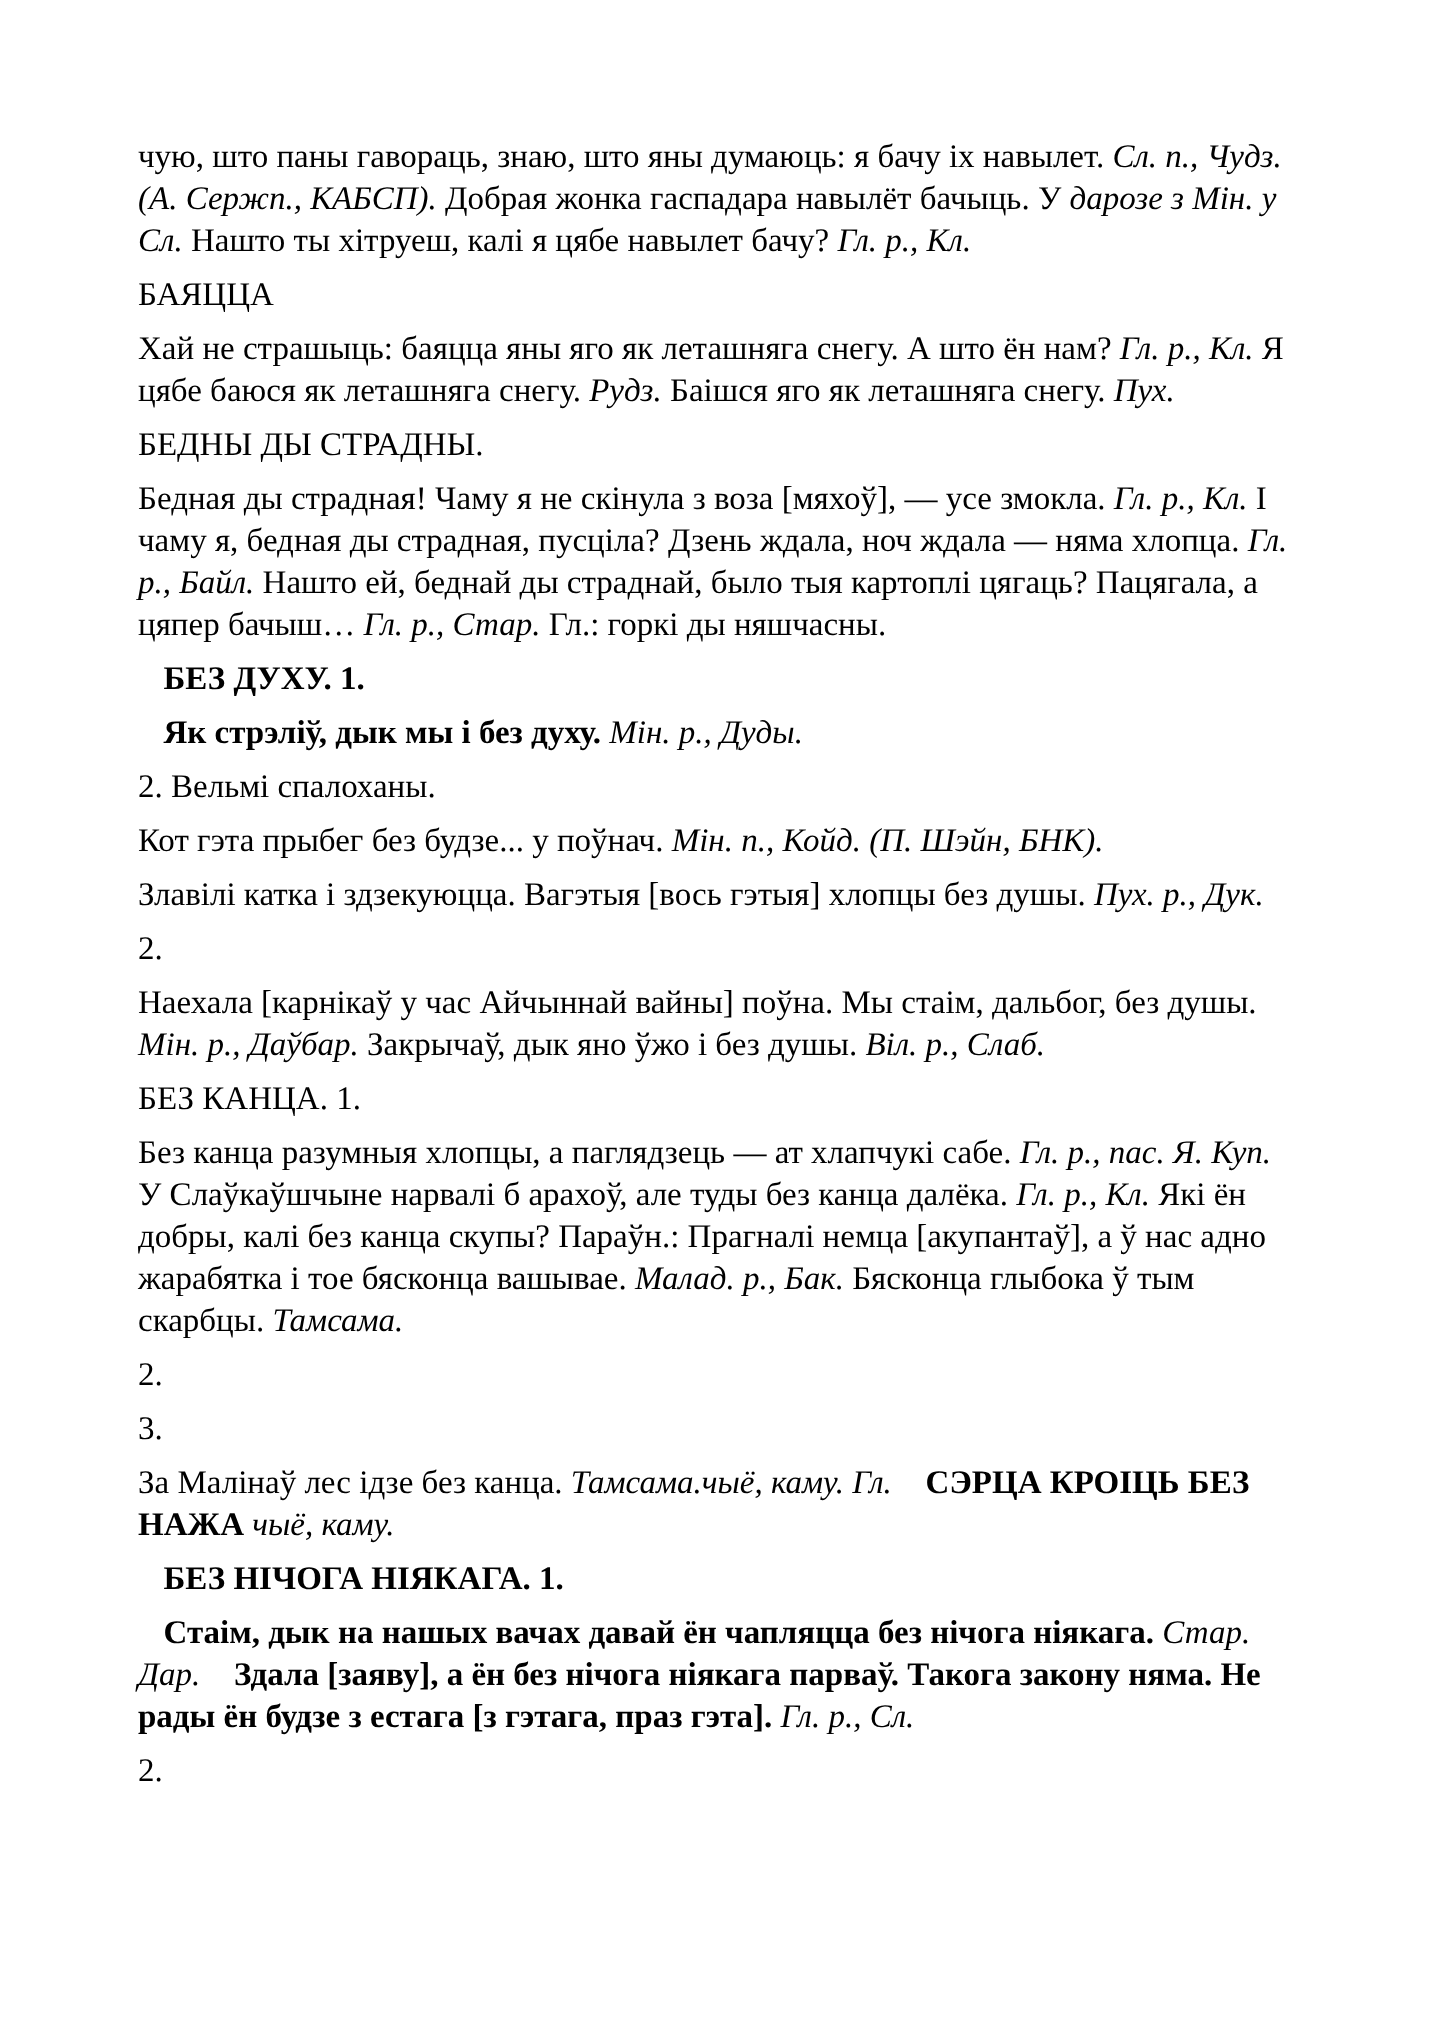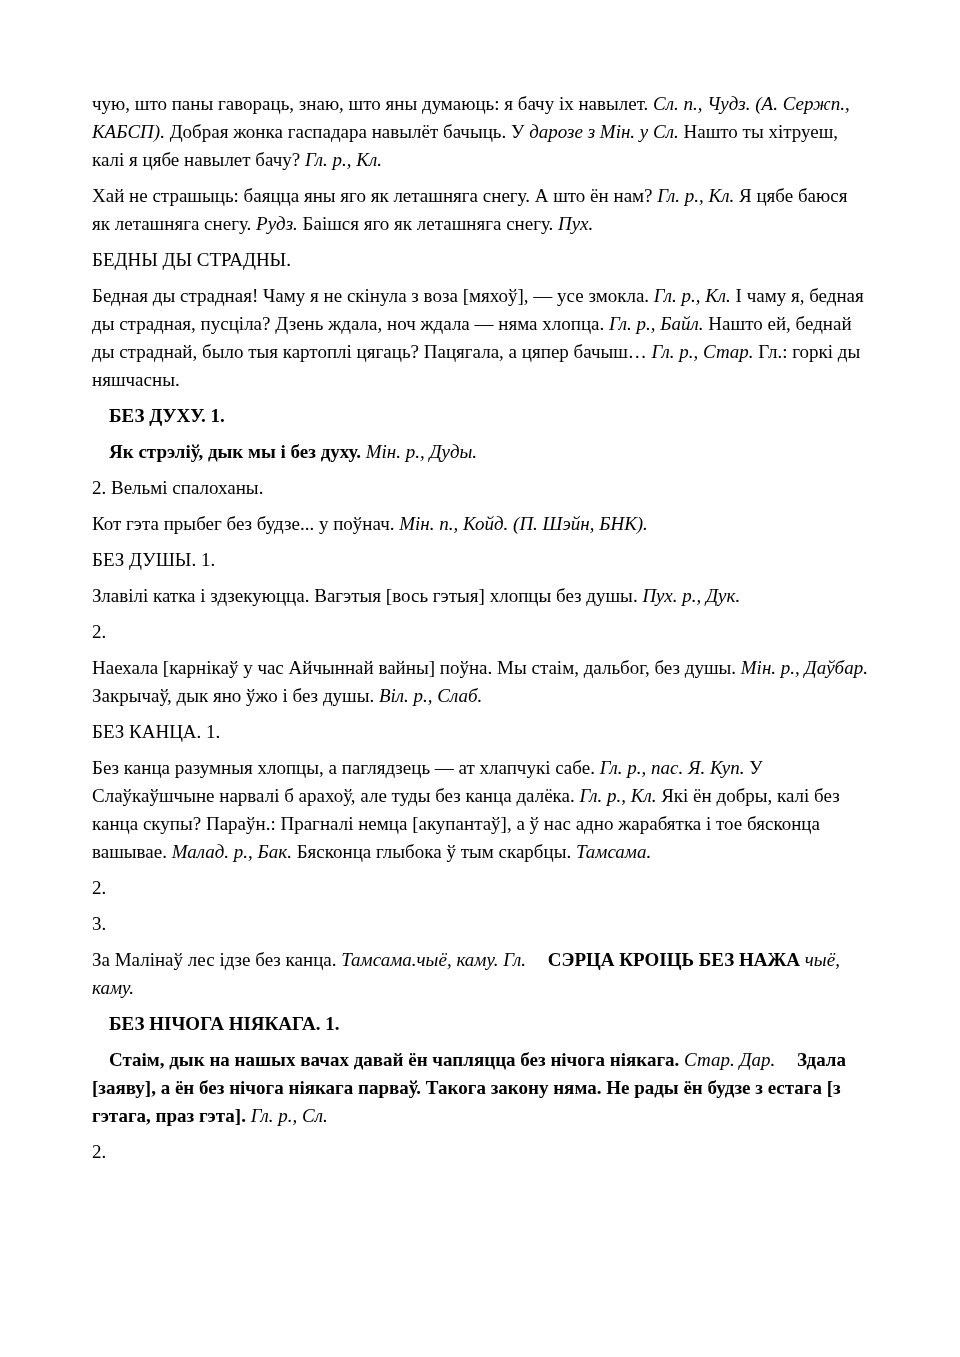--- a/index.html
+++ b/index.html
@@ -10,47 +10,47 @@
   .page {
     position: relative;
     width: 960px;
     height: 1357px;
     box-sizing: border-box;
     background: #ffffff;
     color: #000000;
     padding: 90px 92px 40px 92px;
     overflow: hidden;
     font-family: "Liberation Serif", "DejaVu Serif", serif;
-    font-size: 19px;
+    font-size: 22px;
     line-height: 28px;
     text-align: left;
   }
   p.block {
     margin: 0 0 8px 0;
     padding: 0;
   }
   .run-n  { font-style: normal;  font-weight: normal; }
   .run-i  { font-style: italic;  font-weight: normal; }
   .run-b  { font-style: normal;  font-weight: bold; margin-left: 17px;   }
   .run-bi { font-style: italic;  font-weight: normal;   }
 </style>
 </head>
 <body>
 
 <main class="page">
 
 <p class="block paragraph"><span class="run-n">чую, што паны гавораць, знаю, што яны думаюць: я бачу іх навылет. </span><span class="run-i">Сл. п., Чудз. (А. Сержп., КАБСП).</span><span class="run-n"> Добрая жонка гаспадара навылёт бачыць. У </span><span class="run-i">дарозе з Мін. у Сл.</span><span class="run-n"> Нашто ты хітруеш, калі я цябе навылет бачу? </span><span class="run-i">Гл. р., Кл.</span></p>
+    <p class="block heading"><span class="run-n">БАЯЦЦА</span></p>
     <p class="block paragraph"><span class="run-n">Хай не страшыць: баяцца яны яго як леташняга снегу. А што ён нам? </span><span class="run-i">Гл. р., Кл.</span><span class="run-n"> Я цябе баюся як леташняга снегу. </span><span class="run-i">Рудз.</span><span class="run-n"> Баішся яго як леташняга снегу. </span><span class="run-i">Пух.</span></p>
     <p class="block heading"><span class="run-n">БЕДНЫ ДЫ СТРАДНЫ.</span></p>
     <p class="block paragraph"><span class="run-n">Бедная ды страдная! Чаму я не скінула з воза [мяхоў], — усе змокла. </span><span class="run-i">Гл. р., Кл.</span><span class="run-n"> І чаму я, бедная ды страдная, пусціла? Дзень ждала, ноч ждала — няма хлопца. </span><span class="run-i">Гл. р., Байл.</span><span class="run-n"> Нашто ей, беднай ды страднай, было тыя картоплі цягаць? Пацягала, а цяпер бачыш… </span><span class="run-i">Гл. р., Стар.</span><span class="run-n"> Гл.: горкі ды няшчасны.</span></p>
     <p class="block heading"><span class="run-b">БЕЗ ДУХУ. 1.</span></p>
     <p class="block paragraph"><span class="run-b">Як стрэліў, дык мы і без духу. </span><span class="run-bi">Мін. р., Дуды.</span></p>
     <p class="block paragraph"><span class="run-n">2. Вельмі спалоханы.</span></p>
     <p class="block paragraph"><span class="run-n">Кот гэта прыбег без будзе... у поўнач. </span><span class="run-i">Мін. п., Койд. (П. Шэйн, БНК).</span></p>
-    <p class="block heading"><span class="run-n">БЕЗ ДУШЫ. 1.</span></p>
     <p class="block paragraph"><span class="run-n">Злавілі катка і здзекуюцца. Вагэтыя [вось гэтыя] хлопцы без душы. </span><span class="run-i">Пух. р., Дук.</span></p>
     <p class="block paragraph"><span class="run-n">2.</span></p>
     <p class="block paragraph"><span class="run-n">Наехала [карнікаў у час Айчыннай вайны] поўна. Мы стаім, дальбог, без душы. </span><span class="run-i">Мін. р., Даўбар.</span><span class="run-n"> Закрычаў, дык яно ўжо і без душы. </span><span class="run-i">Віл. р., Слаб.</span></p>
     <p class="block heading"><span class="run-n">БЕЗ КАНЦА. 1.</span></p>
     <p class="block paragraph"><span class="run-n">Без канца разумныя хлопцы, а паглядзець — ат хлапчукі сабе. </span><span class="run-i">Гл. р., пас. Я. Куп.</span><span class="run-n"> У Слаўкаўшчыне нарвалі б арахоў, але туды без канца далёка. </span><span class="run-i">Гл. р., Кл.</span><span class="run-n"> Які ён добры, калі без канца скупы? Параўн.: Прагналі немца [акупантаў], а ў нас адно жарабятка і тое бясконца вашывае. </span><span class="run-i">Малад. р., Бак.</span><span class="run-n"> Бясконца глыбока ў тым скарбцы. </span><span class="run-i">Тамсама.</span></p>
     <p class="block paragraph"><span class="run-n">2.</span></p>
     <p class="block paragraph"><span class="run-n">3.</span></p>
     <p class="block paragraph"><span class="run-n">За Малінаў лес ідзе без канца. </span><span class="run-i">Тамсама.чыё, каму. Гл. </span><span class="run-b">СЭРЦА КРОІЦЬ БЕЗ НАЖА</span><span class="run-i"> чыё, каму.</span></p>
     <p class="block heading"><span class="run-b">БЕЗ НІЧОГА НІЯКАГА. 1.</span></p>
     <p class="block paragraph"><span class="run-b">Стаім, дык на нашых вачах давай ён чапляцца без нічога ніякага. </span><span class="run-bi">Стар. Дар.</span><span class="run-b"> Здала [заяву], а ён без нічога ніякага парваў. Такога закону няма. Не рады ён будзе з естага [з гэтага, праз гэта]. </span><span class="run-bi">Гл. р., Сл.</span></p>

